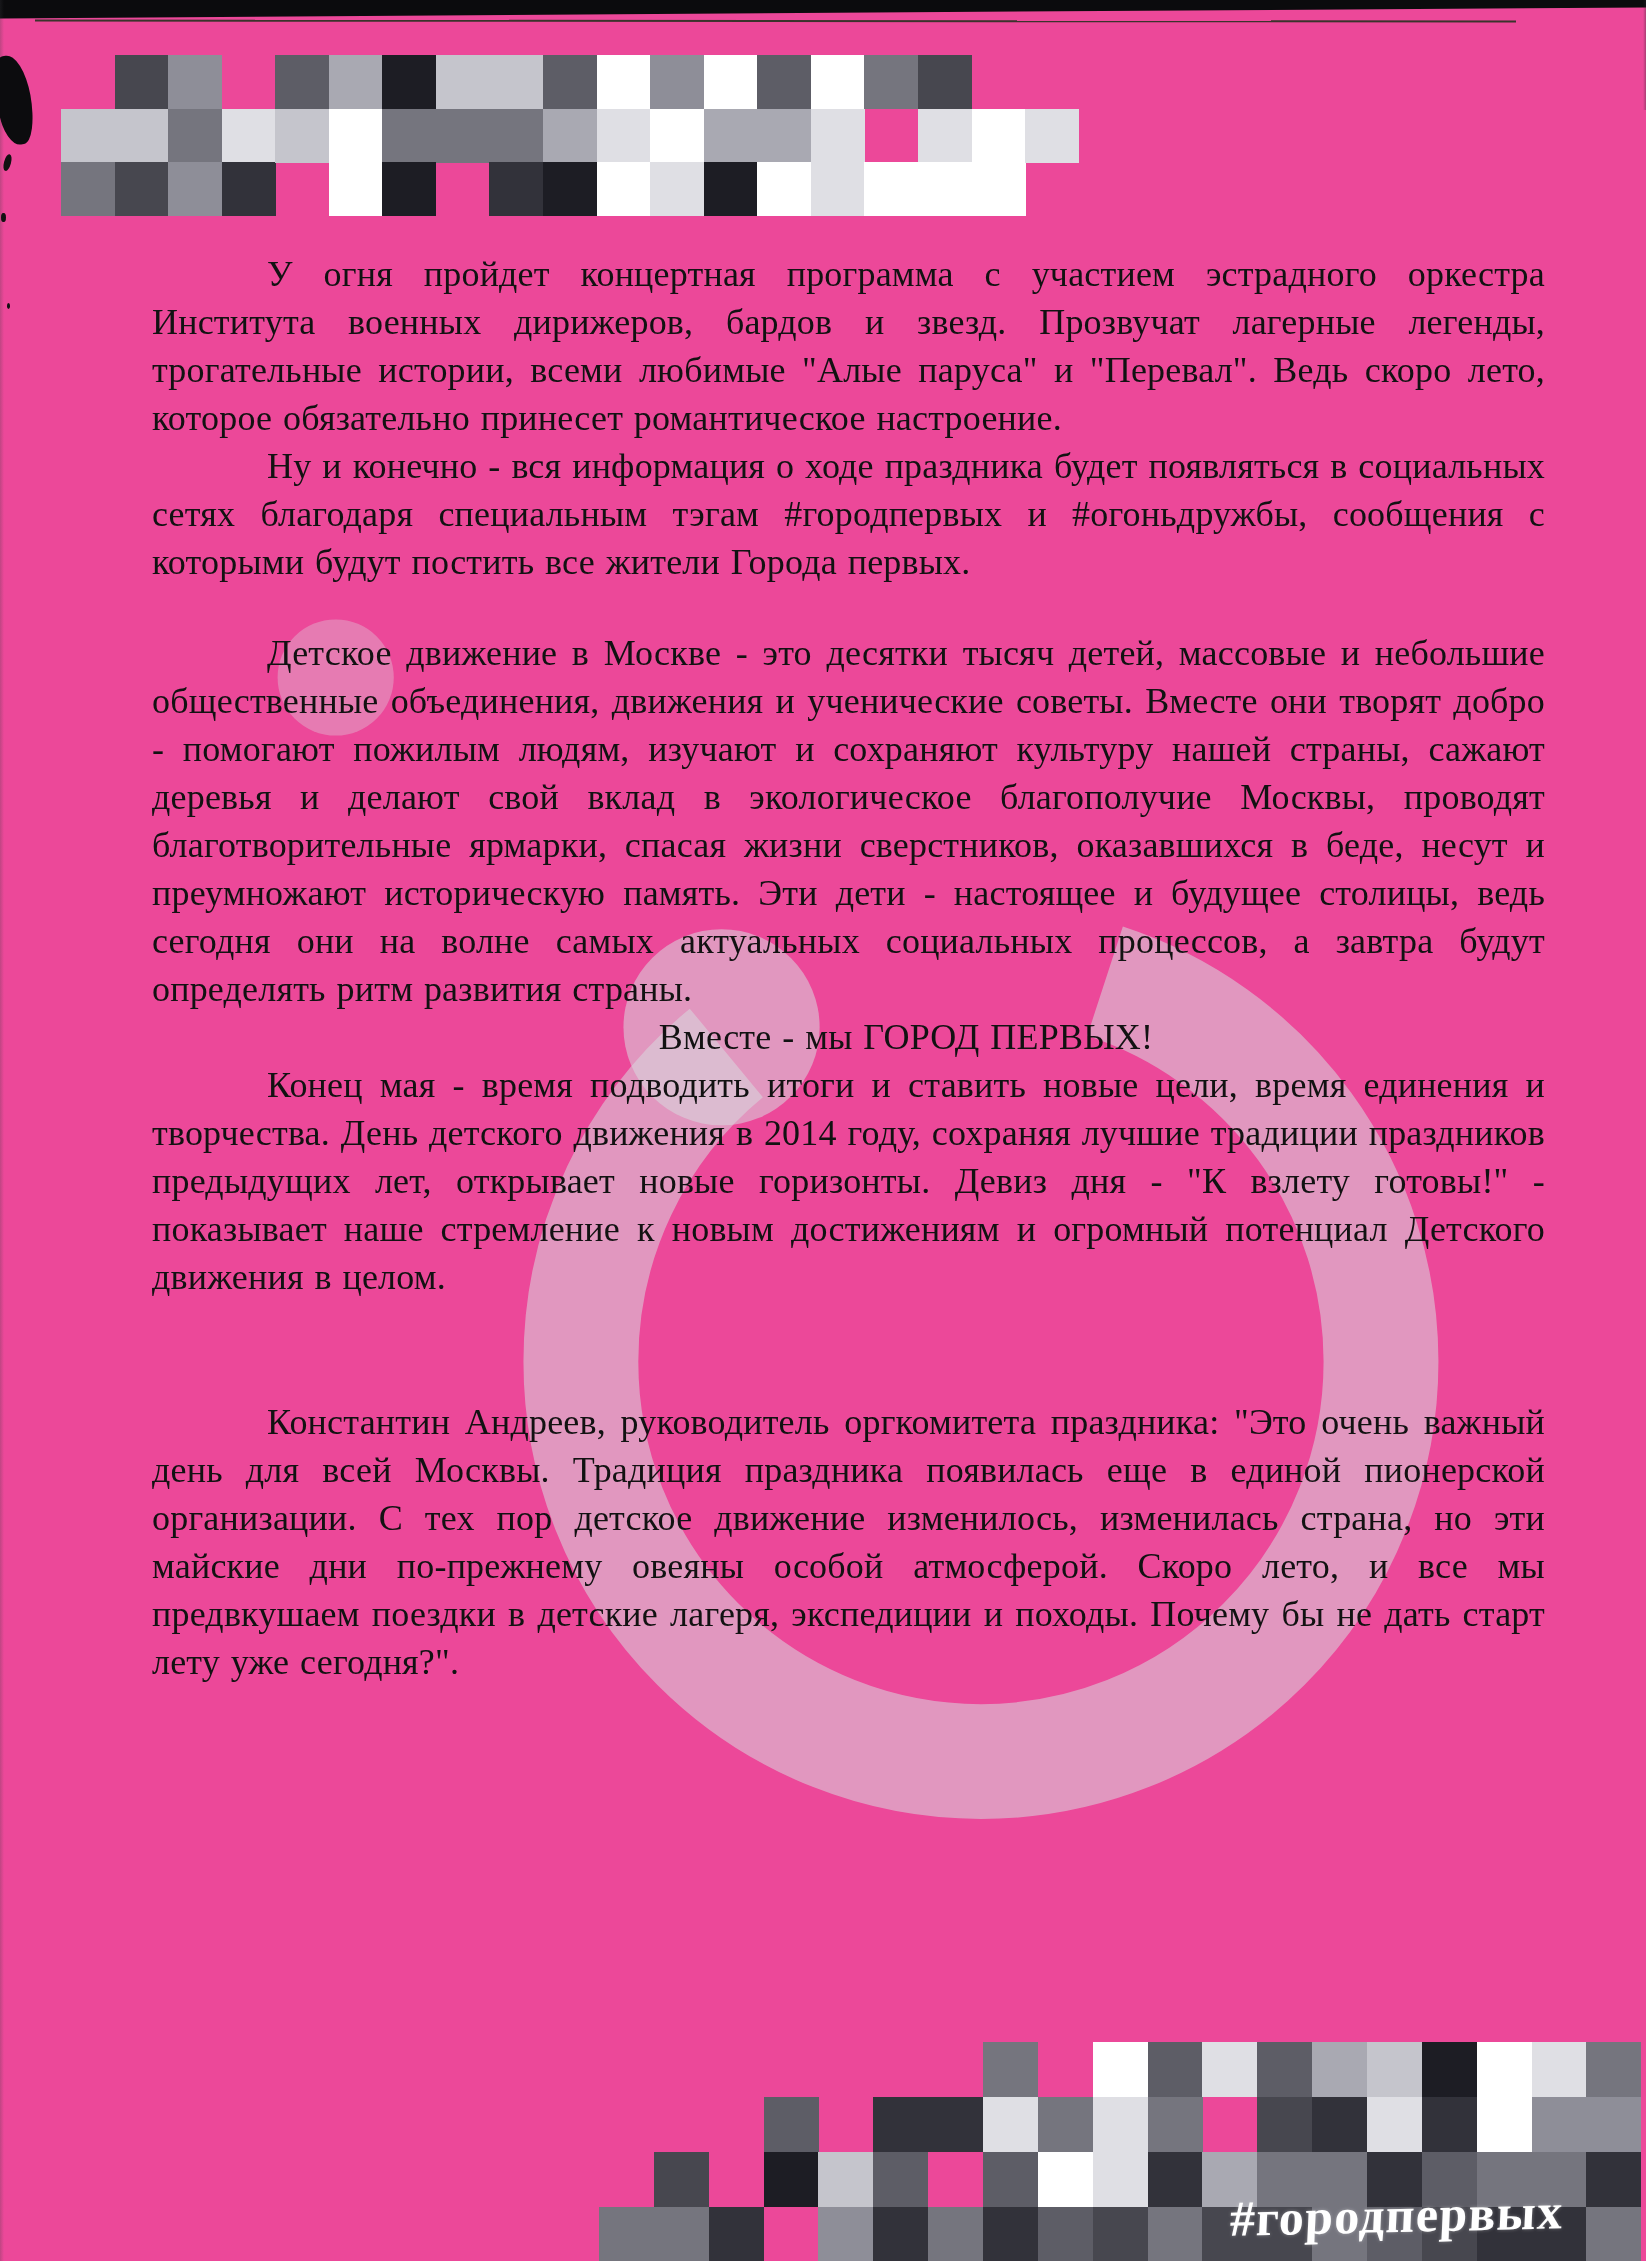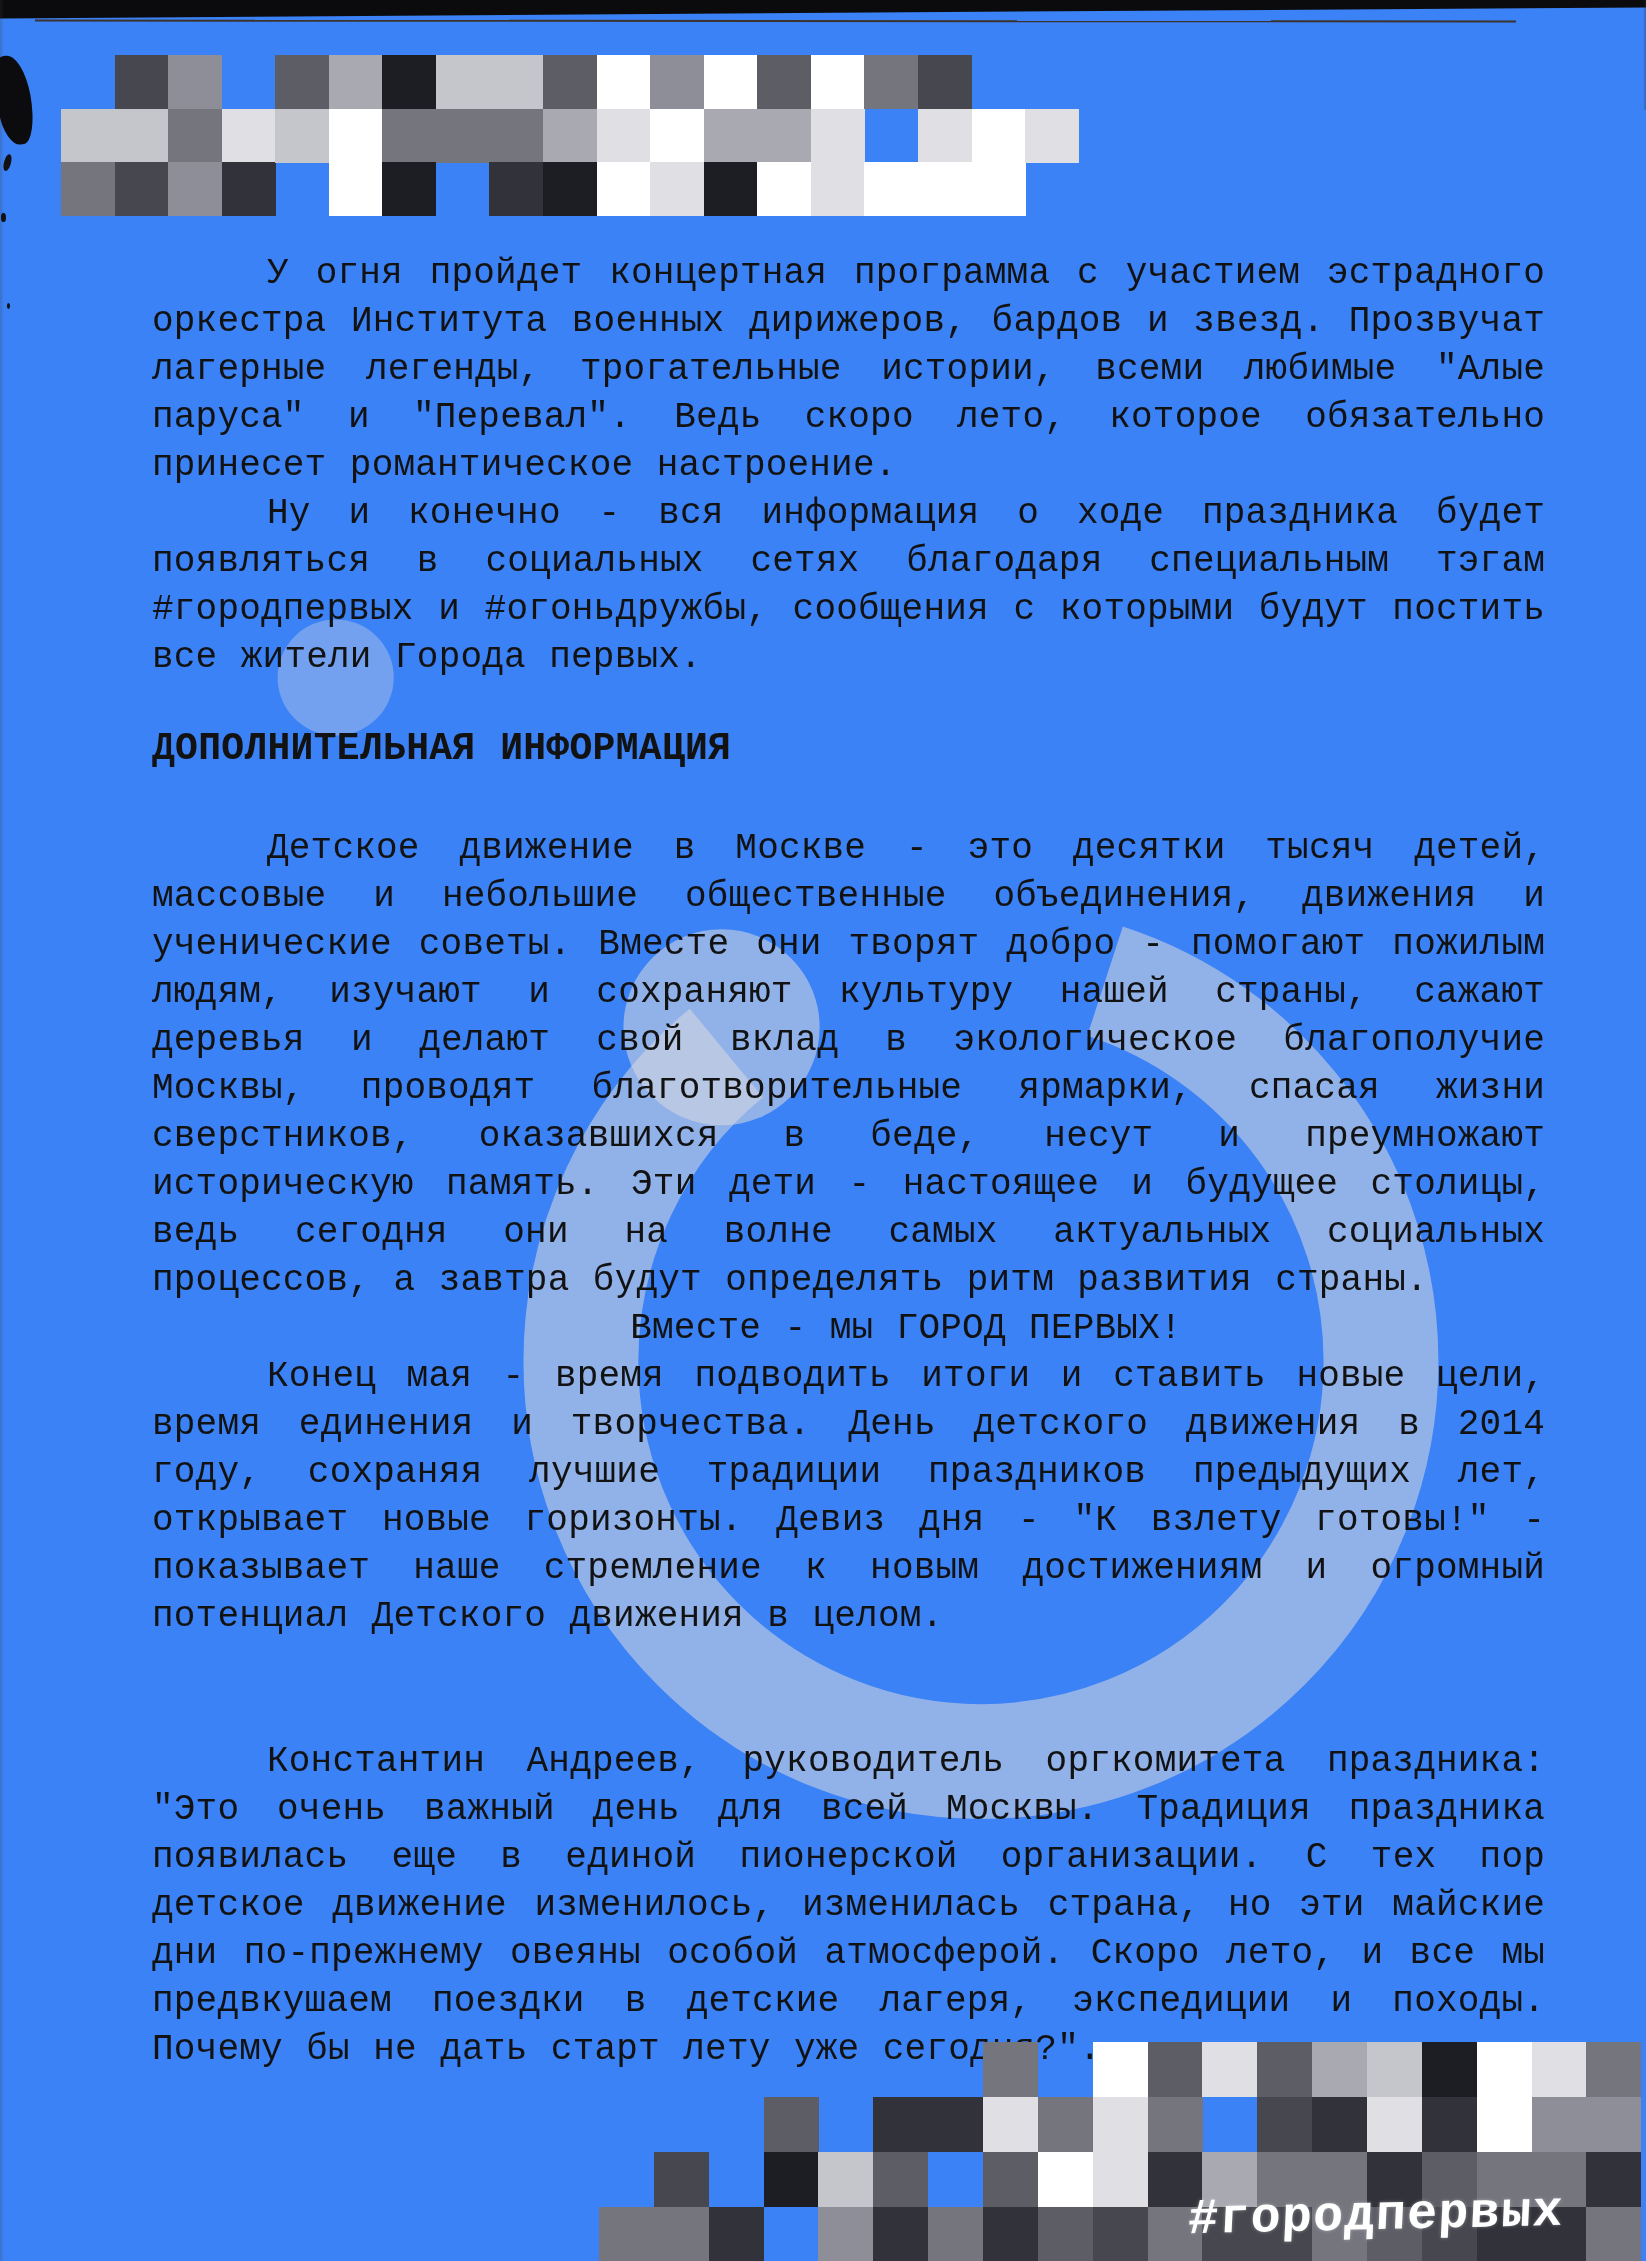--- a/index.html
+++ b/index.html
@@ -1,21 +1,21 @@
 <!DOCTYPE html>
 <html style="font-size:10.3px"><head>
 <meta charset="utf-8">
 <style>
   html,body{margin:0;padding:0;background:#e8e8e8;}
   .page{
     position:relative;
     width:1647px;height:2261px;
-    background:#3b82f6;
+    background:#ec4899;
     overflow:hidden;
-    font-family:Liberation Mono, monospace;
+    font-family:Liberation Serif, serif;
     color:#121212;
   }
   
   .scan-top-bar{
     position:absolute;top:0;left:0;width:1647px;height:19.4px;
     background:#0b0b0d;
     clip-path:polygon(0 0,100% 0,100% 38%,0 95%);
   }
   .scan-top-line{
     position:absolute;top:20px;left:35px;width:1481px;height:1.9px;
@@ -143,21 +143,20 @@
 
   <svg class="watermark" width="1647" height="2261" viewBox="0 0 2552 3504">
     <circle cx="1520" cy="2110" r="620" fill="none" stroke="#d8d8de" stroke-opacity="0.55" stroke-width="178" pathLength="100" stroke-dasharray="64 16 20 0"></circle>
     <circle cx="1118" cy="1592" r="152" fill="#d8d8de" fill-opacity="0.55"></circle>
     <circle cx="520" cy="1050" r="90" fill="#dcdce2" fill-opacity="0.35"></circle>
   </svg>
 
   <div class="content">
     <p>У огня пройдет концертная программа с участием эстрадного оркестра Института военных дирижеров, бардов и звезд. Прозвучат лагерные легенды, трогательные истории, всеми любимые "Алые паруса" и "Перевал". Ведь скоро лето, которое обязательно принесет романтическое настроение.</p>
     <p class="para2">Ну и конечно - вся информация о ходе праздника будет появляться в социальных сетях благодаря специальным тэгам #городпервых и #огоньдружбы, сообщения с которыми будут постить все жители Города первых.</p>
-    <p class="section-heading">ДОПОЛНИТЕЛЬНАЯ ИНФОРМАЦИЯ</p>
     <p>Детское движение в Москве - это десятки тысяч детей, массовые и небольшие общественные объединения, движения и ученические советы. Вместе они творят добро - помогают пожилым людям, изучают и сохраняют культуру нашей страны, сажают деревья и делают свой вклад в экологическое благополучие Москвы, проводят благотворительные ярмарки, спасая жизни сверстников, оказавшихся в беде, несут и преумножают историческую память. Эти дети - настоящее и будущее столицы, ведь сегодня они на волне самых актуальных социальных процессов, а завтра будут определять ритм развития страны.</p>
     <p class="slogan-line">Вместе - мы ГОРОД ПЕРВЫХ!</p>
     <p>Конец мая - время подводить итоги и ставить новые цели, время единения и творчества. День детского движения в 2014 году, сохраняя лучшие традиции праздников предыдущих лет, открывает новые горизонты. Девиз дня - "К взлету готовы!" - показывает наше стремление к новым достижениям и огромный потенциал Детского движения в целом.</p>
     <p class="para5">Константин Андреев, руководитель оргкомитета праздника: "Это очень важный день для всей Москвы. Традиция праздника появилась еще в единой пионерской организации. С тех пор детское движение изменилось, изменилась страна, но эти майские дни по-прежнему овеяны особой атмосферой. Скоро лето, и все мы предвкушаем поездки в детские лагеря, экспедиции и походы. Почему бы не дать старт лету уже сегодня?".</p>
   </div>
 
   <div class="mosaic" id="mosaic-bottom" style="left: 599px; top: 2042px; width: 1042px; height: 219px;">
       <div class="cell" style="left: 0px; top: 165px; width: 55px; height: 55px; background: rgb(117, 117, 126);"></div>
       <div class="cell" style="left: 55px; top: 110px; width: 55px; height: 55px; background: rgb(71, 71, 79);"></div>
       <div class="cell" style="left: 55px; top: 165px; width: 55px; height: 55px; background: rgb(117, 117, 126);"></div>

